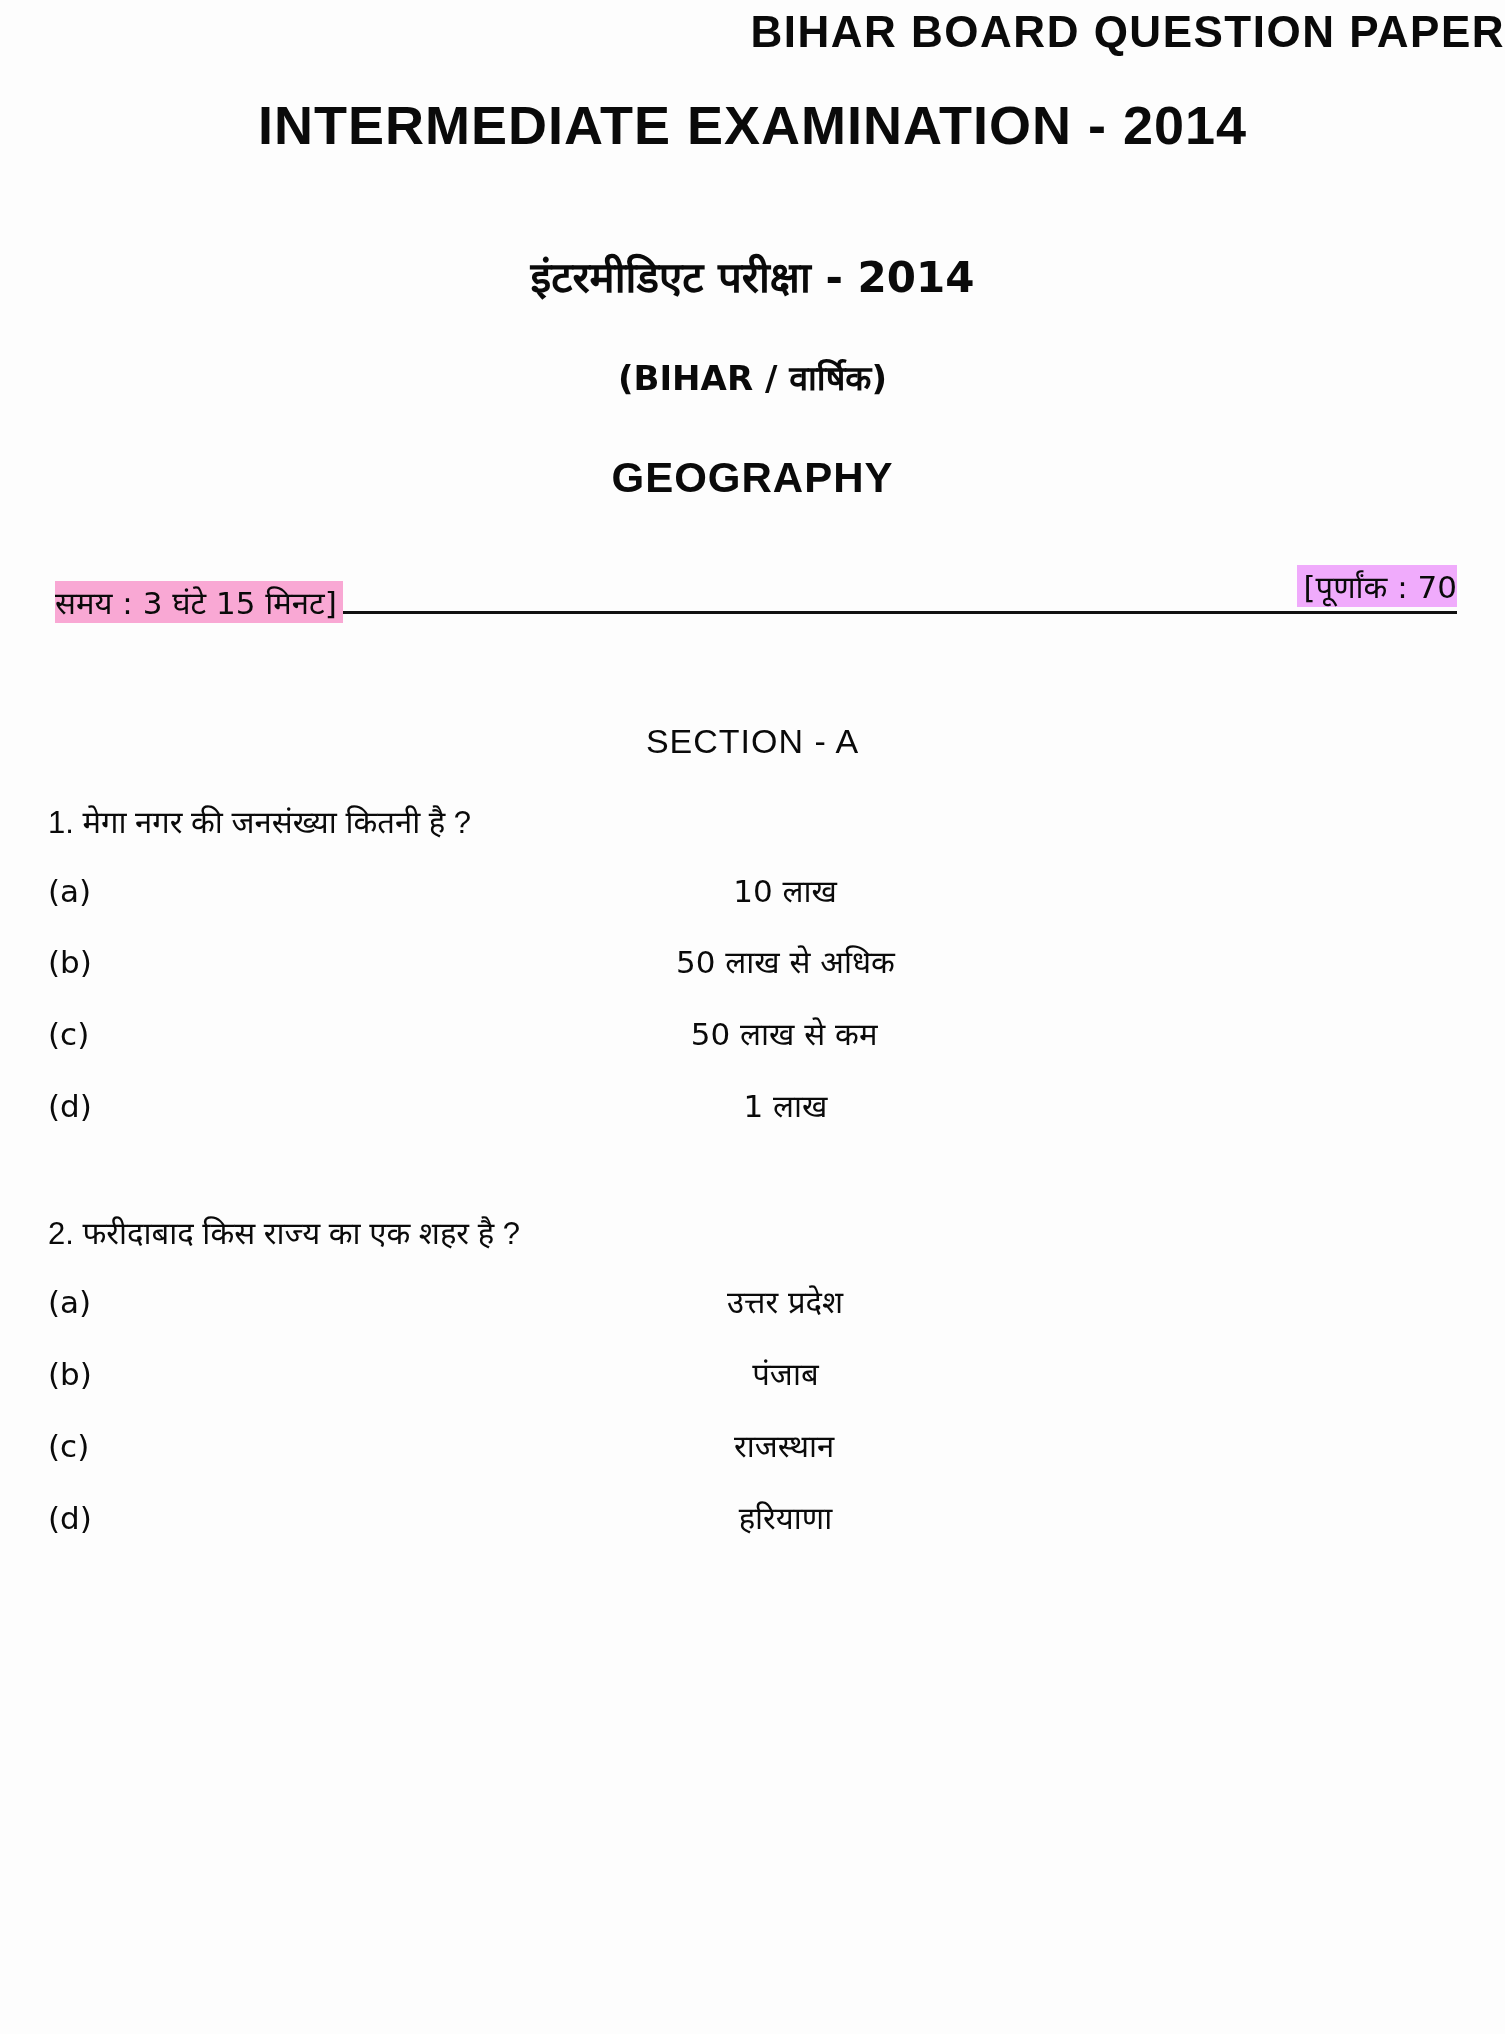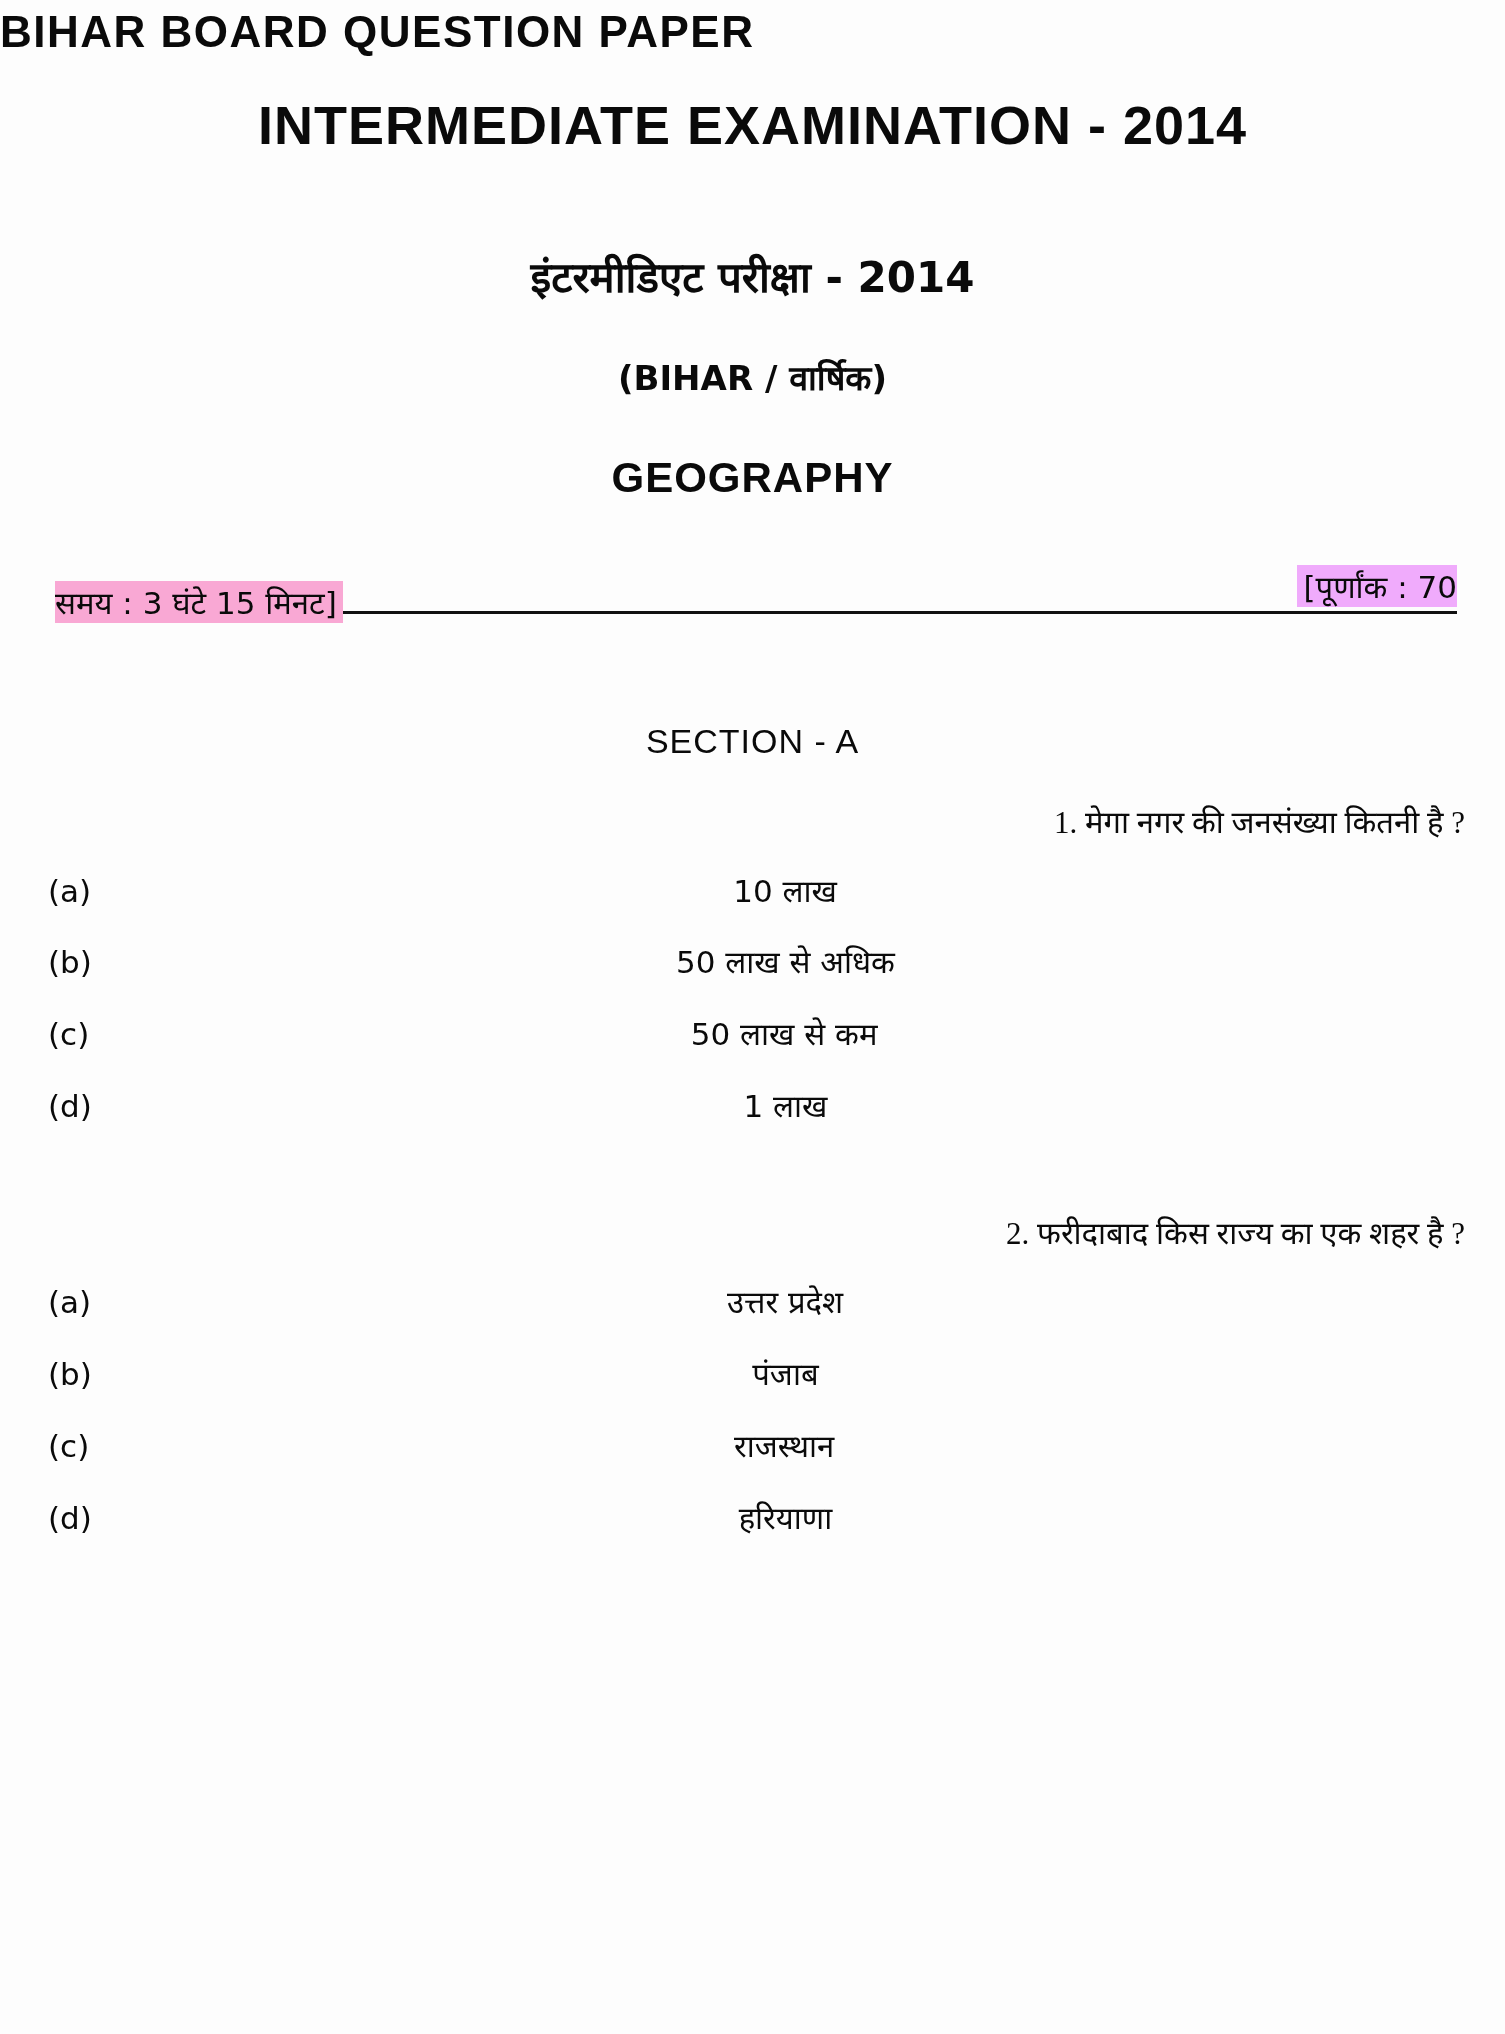--- a/index.html
+++ b/index.html
@@ -19,21 +19,21 @@
     color: #0a0a0a;
     -webkit-font-smoothing: antialiased;
   }
 
   
   .hdr-1 {
     position: absolute;
     top: 8px;
     left: 0;
     right: 0;
-    text-align: left;
+    text-align: right;
     font-family: "Liberation Sans", "DejaVu Sans", sans-serif;
     font-weight: bold;
     font-size: 44px;
     letter-spacing: 1.5px;
     line-height: 1.1;
   }
   .hdr-2 {
     position: absolute;
     top: 96px;
     left: 0;
@@ -142,25 +142,24 @@
     font-family: "DejaVu Sans", sans-serif;
     font-size: 31px;
     line-height: 1.62;
     margin: 0 0 58px 0;
     letter-spacing: 0.2px;
   }
   .question-block {
     margin-bottom: 38px;
   }
   .q-text {
-    font-family: Liberation Serif, serif;
+    font-family: Liberation Sans, sans-serif;
     font-size: 31px;
     line-height: 1.5;
     margin: 0 0 22px 0;
-    text-align: right;
   }
   .opt-row {
     font-family: "DejaVu Sans", sans-serif;
     font-size: 31px;
     line-height: 1.45;
     margin: 0 0 27px 0;
     display: flex;
     gap: 14px;
   }
   .opt-label { flex: 0 0 auto; }

